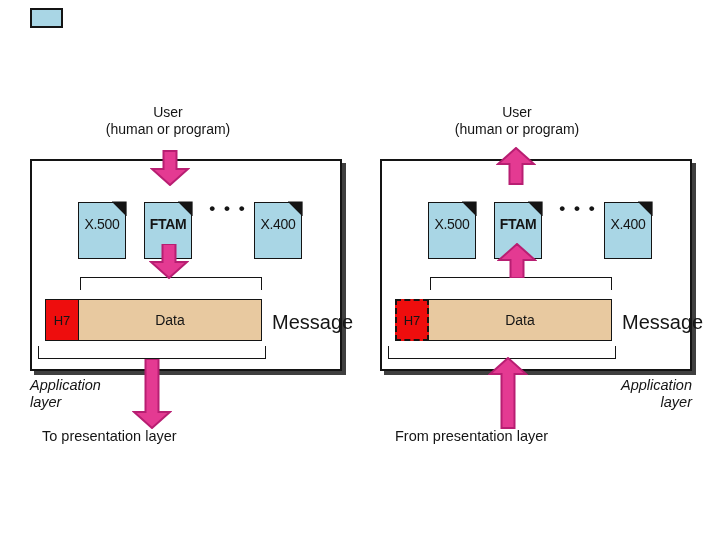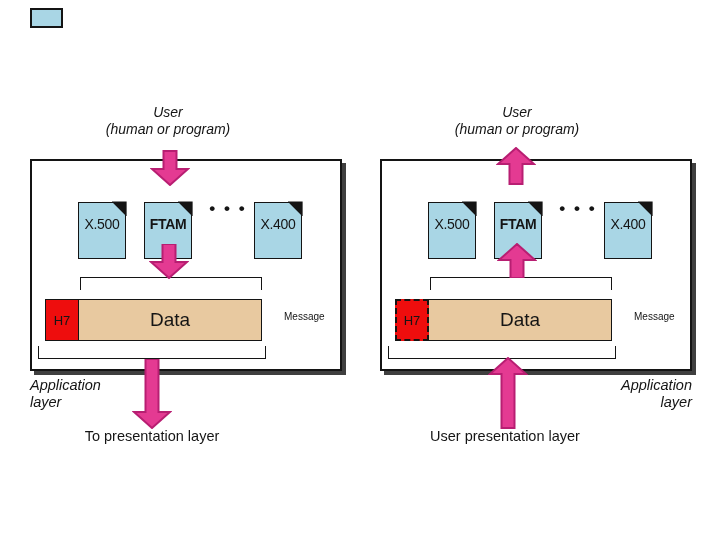--- a/index.html
+++ b/index.html
@@ -18,22 +18,22 @@
   .panel {
     position:absolute; top:159px; width:312px; height:212px;
     background:#ffffff; border:2px solid #141414; box-sizing:border-box;
     box-shadow:4px 4px 0 #3f3f3f; z-index:1;
   }
   .panel.send { left:30px; }
   .panel.recv { left:380px; }
 
   
   .user-label { position:absolute; top:104px; width:200px; text-align:center;
-    font-size:14px; line-height:16.5px; z-index:2;font-style:italic; }
-  .flow-label { position:absolute; top:428px; width:220px; text-align:center;
+    font-size:14px; line-height:16.5px; z-index:2; }
+  .flow-label { position:absolute; top:428px; width:220px; text-align:left;
     font-size:14.5px; z-index:4; }
   .layer-label { position:absolute; top:377px; font-size:14.5px; line-height:16.5px; z-index:2;font-style:italic; }
   .layer-label.right { text-align:right; }
 
   
   .doc {
     position:absolute; top:24px; width:48px; height:57px;
     background:#a9d6e5; border:1.6px solid #141414; box-sizing:border-box;margin-top:17px;
   }
   .doc .fold {
@@ -56,23 +56,23 @@
   
   .bar { position:absolute; left:13px; top:138px; display:flex; height:42px; }
   .h7 {
     width:34px; background:#ee0d0d; border:1.7px solid #141414; box-sizing:border-box;
     display:flex; align-items:center; justify-content:center; font-size:13px;
   }
   .h7.dashed { border:2px dashed #141414; }
   .data {
     width:183px; background:#e8c9a0; border:1.7px solid #141414; border-left:none;
     box-sizing:border-box; display:flex; align-items:center; justify-content:center;
-    font-size:19px;
+    font-size:14px;
   }
-  .msg-label { position:absolute; left:252px; top:150px; font-size:10px; }
+  .msg-label { position:absolute; left:240px; top:150px; font-size:20px; }
 
   
   .arrow { position:absolute; z-index:3; }
   .arrow polygon { fill:#e43a92; stroke:#b81e72; stroke-width:2; stroke-linejoin:miter; }
 </style>
 </head>
 <body>
 
 <div id="slide">
 
@@ -169,15 +169,15 @@
 
   <svg class="arrow" style="left:488px; top:357px;" width="40" height="72" viewBox="0 0 40 72">
     <polygon points="13.5,71 26.5,71 26.5,17 38,17 20,1 2,17 13.5,17"></polygon>
   </svg>
 
   <div class="layer-label right" style="left:552px; width:140px;">
     <div>Application</div>
     <div>layer</div>
   </div>
 
-  <div class="flow-label" style="left:395px;">User presentation layer</div>
+  <div class="flow-label" style="left:395px;">From presentation layer</div>
 
 </div>
 
 </body></html>

